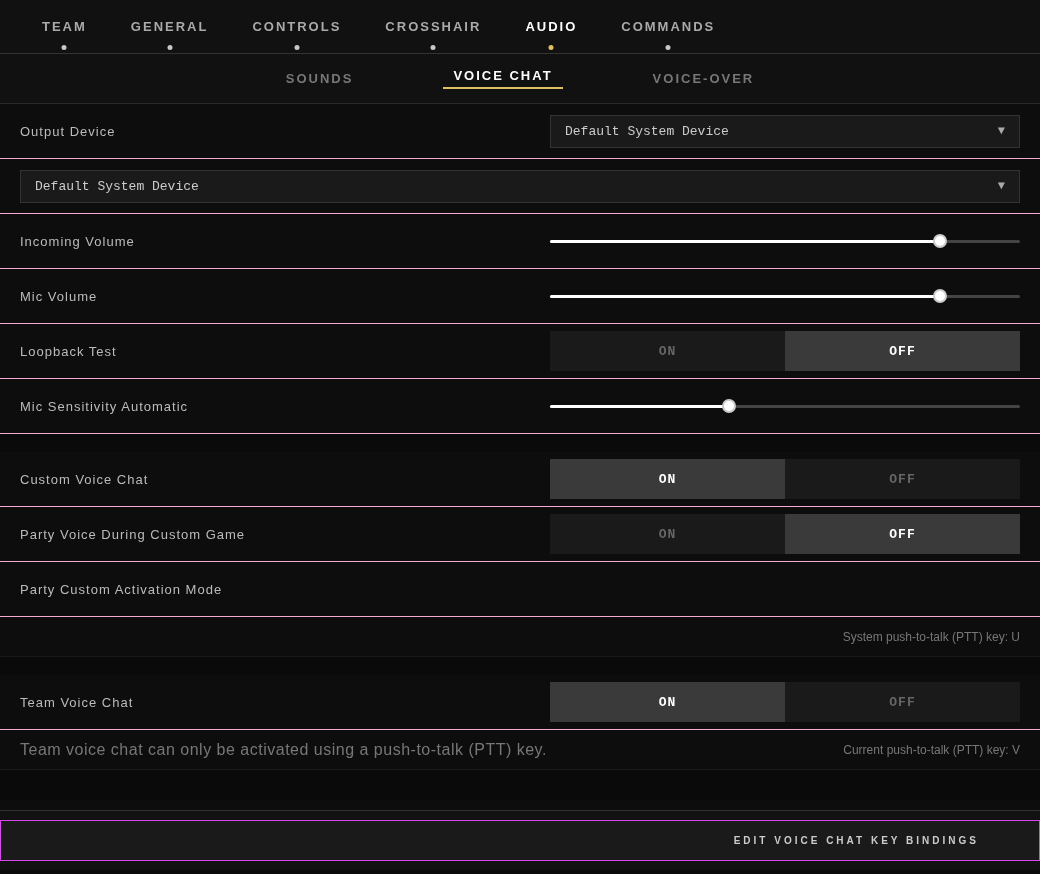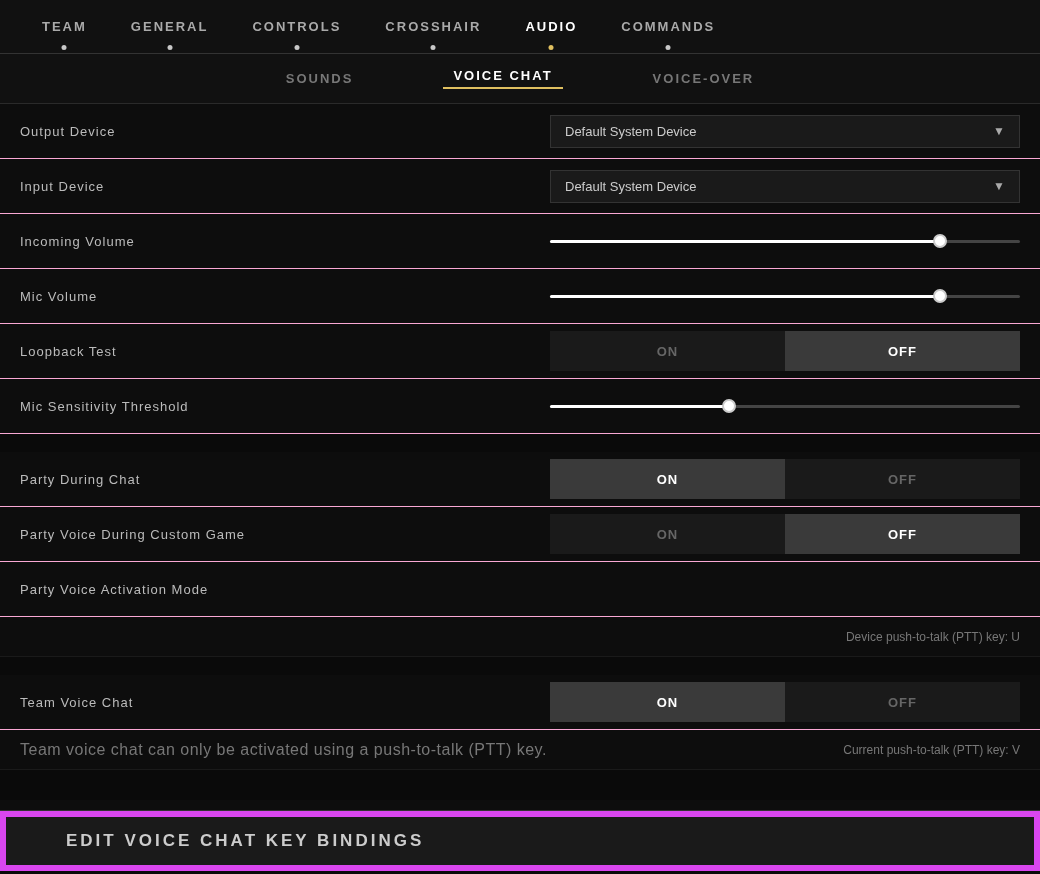--- a/index.html
+++ b/index.html
@@ -97,20 +97,21 @@
     .setting-label {
       color: #bbb;
       font-size: 13px;
       letter-spacing: 1px;
       flex: 0 0 530px;
     }
     .setting-control {
       flex: 1;
       display: flex;
       align-items: center;
+      font-family: Liberation Mono, monospace;
     }
 
     
     .dropdown {
       width: 100%;
       background: #1a1a1a;
       border: 1px solid #333;
       color: #ccc;
       padding: 8px 14px;
       font-size: 13px;
@@ -204,30 +205,30 @@
       align-items: center;
       justify-content: center;
       height: 60px;
       background: #111;
       border-top: 1px solid #333;
       margin-top: 10px;
       cursor: pointer;
     }
     .edit-button {
       background: #1a1a1a;
-      border: 6px solid #d946ef;
+      border: 1px solid #d946ef;
       color: #ccc;
-      font-size: 17px;
+      font-size: 10px;
       font-weight: bold;
       letter-spacing: 3px;
       text-transform: uppercase;
       padding: 14px 60px;
       cursor: pointer;
       width: 100%;
-      text-align: left;
+      text-align: right;
     }
 
     .section-divider {
       height: 18px;
       background: #0a0a0a;
     }
   </style>
 </head>
 <body>
 
@@ -276,21 +277,20 @@
     <div class="setting-label">Output Device</div>
     <div class="setting-control">
       <div class="dropdown">
         <span>Default System Device</span>
         <span class="dropdown-arrow">▼</span>
       </div>
     </div>
   </div>
 
   <div class="setting-row">
-    <div class="setting-label">Input Device</div>
     <div class="setting-control">
       <div class="dropdown">
         <span>Default System Device</span>
         <span class="dropdown-arrow">▼</span>
       </div>
     </div>
   </div>
 
   <div class="setting-row">
     <div class="setting-label">Incoming Volume</div>
@@ -320,60 +320,60 @@
     <div class="setting-label">Loopback Test</div>
     <div class="setting-control">
       <div class="toggle-group">
         <div class="toggle-btn">On</div>
         <div class="toggle-btn active">Off</div>
       </div>
     </div>
   </div>
 
   <div class="setting-row">
-    <div class="setting-label">Mic Sensitivity Threshold</div>
+    <div class="setting-label">Mic Sensitivity Automatic</div>
     <div class="setting-control">
       <div class="slider-container">
         <div class="slider-track">
           <div class="slider-fill" style="width: 38%"></div>
           <div class="slider-thumb" style="left: 38%"></div>
         </div>
       </div>
     </div>
   </div>
 
   <div class="section-divider"></div>
 
   <div class="setting-row">
-    <div class="setting-label">Party During Chat</div>
+    <div class="setting-label">Custom Voice Chat</div>
     <div class="setting-control">
       <div class="toggle-group">
         <div class="toggle-btn active">On</div>
         <div class="toggle-btn">Off</div>
       </div>
     </div>
   </div>
 
   <div class="setting-row">
     <div class="setting-label">Party Voice During Custom Game</div>
     <div class="setting-control">
       <div class="toggle-group">
         <div class="toggle-btn">On</div>
         <div class="toggle-btn active">Off</div>
       </div>
     </div>
   </div>
 
   <div class="setting-row">
-    <div class="setting-label">Party Voice Activation Mode</div>
+    <div class="setting-label">Party Custom Activation Mode</div>
   </div>
 
   <div class="info-row">
     <div style="flex:1"></div>
-    <div class="info-text-right">Device push-to-talk (PTT) key: U</div>
+    <div class="info-text-right">System push-to-talk (PTT) key: U</div>
   </div>
 
   <div class="section-divider"></div>
 
   <div class="setting-row">
     <div class="setting-label">Team Voice Chat</div>
     <div class="setting-control">
       <div class="toggle-group">
         <div class="toggle-btn active">On</div>
         <div class="toggle-btn">Off</div>

